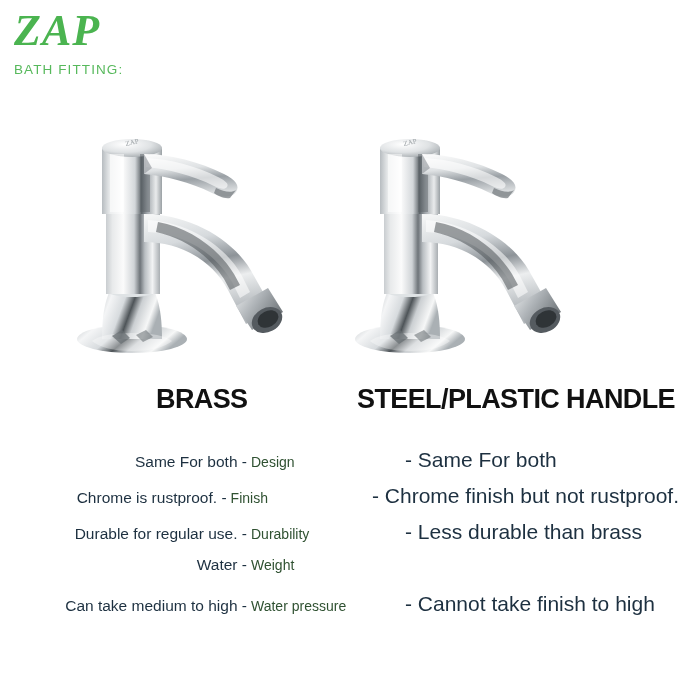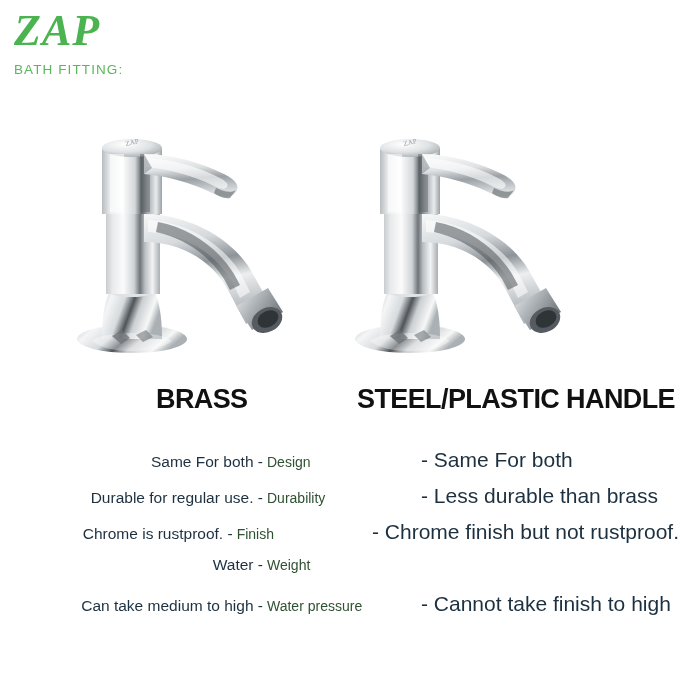--- a/index.html
+++ b/index.html
@@ -80,21 +80,20 @@
     align-items: baseline;
     height: 36px;
   }
   .cell-left {
     width: 247px;
     text-align: right;
     padding-right: 4px;
     color: #1d3040;
     font-size: 15.5px;
     white-space: nowrap;
-    margin-left: 16px;
   }
   .cell-center {
     width: 152px;
     color: #2f5131;
     font-size: 14px;
     white-space: nowrap;
   }
   .cell-right {
     flex: 1;
     text-align: left;
@@ -250,44 +249,44 @@
     </div>
     <div class="cell-center">Design</div>
     <div class="cell-right">
       <span class="dash">-</span>
       <span>Same For both</span>
     </div>
   </div>
 
   <div class="compare-row">
     <div class="cell-left">
+      <span>Chrome is rustproof.</span>
+      <span class="dash">-</span>
+    </div>
+    <div class="cell-center">Finish</div>
+    <div class="cell-right">
+      <span class="dash">-</span>
+      <span>Chrome finish but not rustproof.</span>
+    </div>
+  </div>
+
+  <div class="compare-row">
+    <div class="cell-left">
       <span>Durable for regular use.</span>
       <span class="dash">-</span>
     </div>
     <div class="cell-center">Durability</div>
     <div class="cell-right">
       <span class="dash">-</span>
       <span>Less durable than brass</span>
     </div>
   </div>
 
   <div class="compare-row">
     <div class="cell-left">
-      <span>Chrome is rustproof.</span>
-      <span class="dash">-</span>
-    </div>
-    <div class="cell-center">Finish</div>
-    <div class="cell-right">
-      <span class="dash">-</span>
-      <span>Chrome finish but not rustproof.</span>
-    </div>
-  </div>
-
-  <div class="compare-row">
-    <div class="cell-left">
       <span>Water</span>
       <span class="dash">-</span>
     </div>
     <div class="cell-center">Weight</div>
   </div>
 
   <div class="compare-row">
     <div class="cell-left">
       <span>Can take medium to high</span>
       <span class="dash">-</span>

